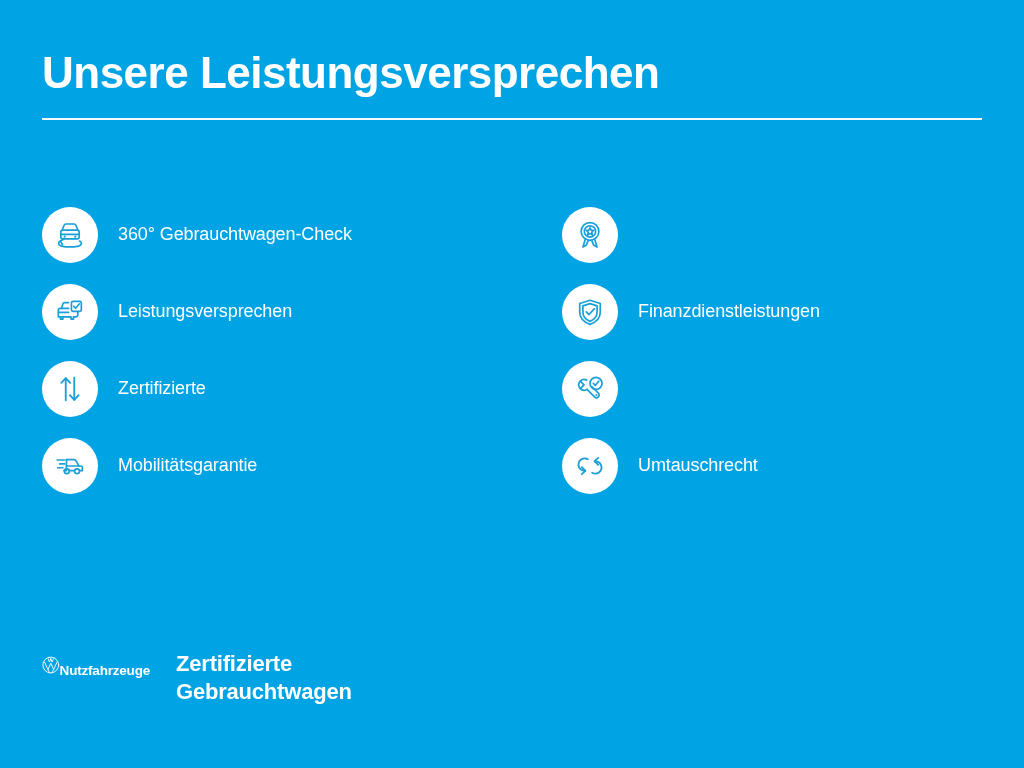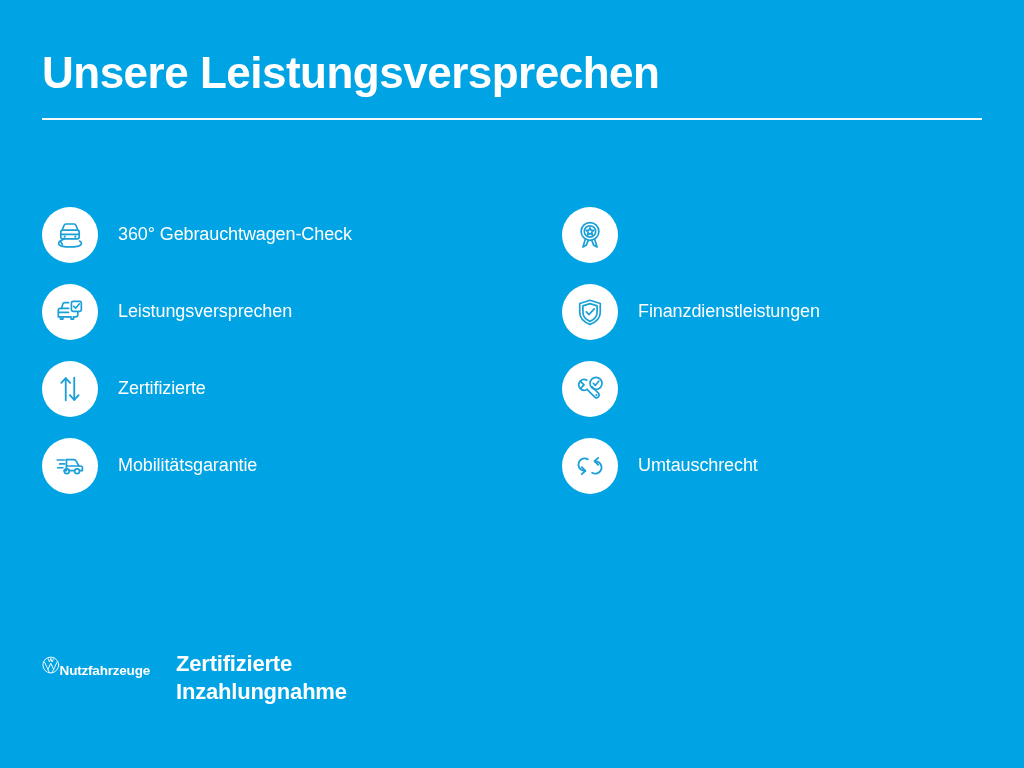--- a/index.html
+++ b/index.html
@@ -268,17 +268,17 @@
         <circle cx="50" cy="50" r="45"></circle>
         <path d="M50 14 L57.5 33 L65.5 14 M50 14 L42.5 33 L34.5 14
                  M14.5 33 L34 76 L43 55 M85.5 33 L66 76 L57 55
                  M43 55 L50 40 L57 55 M34 76 L43.5 95 M66 76 L56.5 95"></path>
       </svg>
       <div class="brand-sub">Nutzfahrzeuge</div>
     </div>
 
     <div class="brand-claim">
       <div>Zertifizierte</div>
-      <div>Inzahlungnahme</div>
+      <div>Gebrauchtwagen</div>
     </div>
   </div>
 
 </div>
 
 </body></html>

